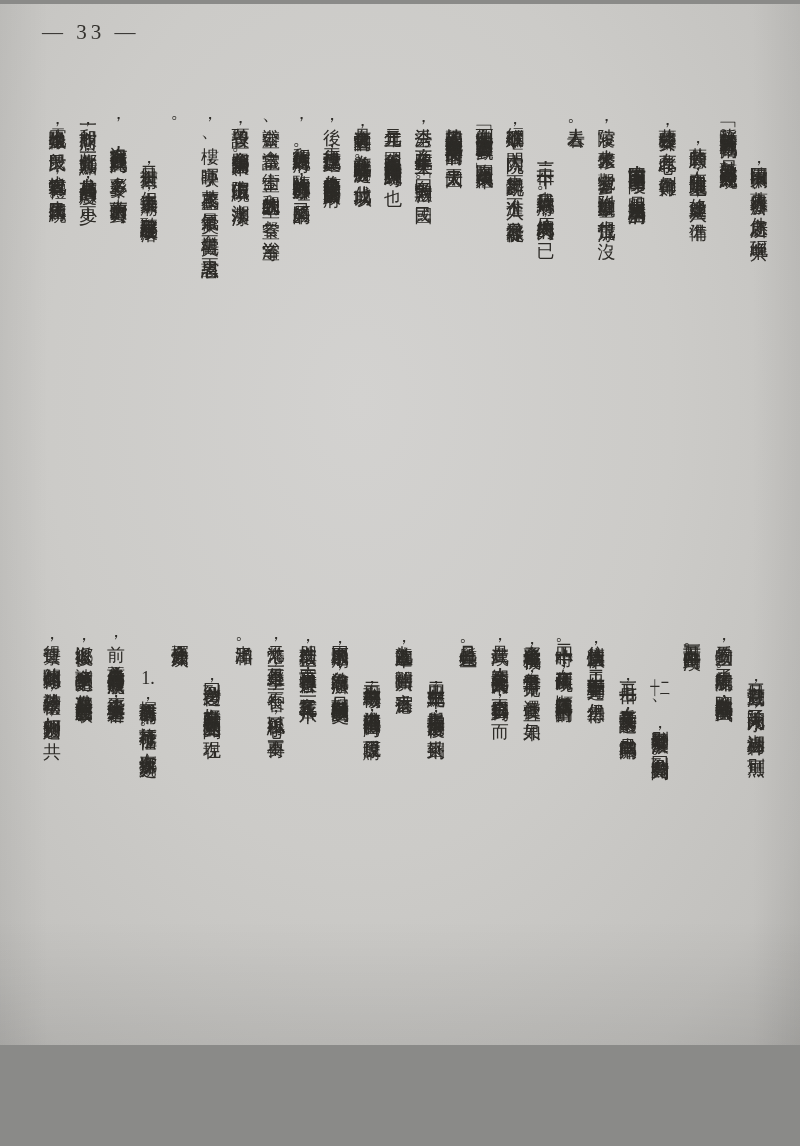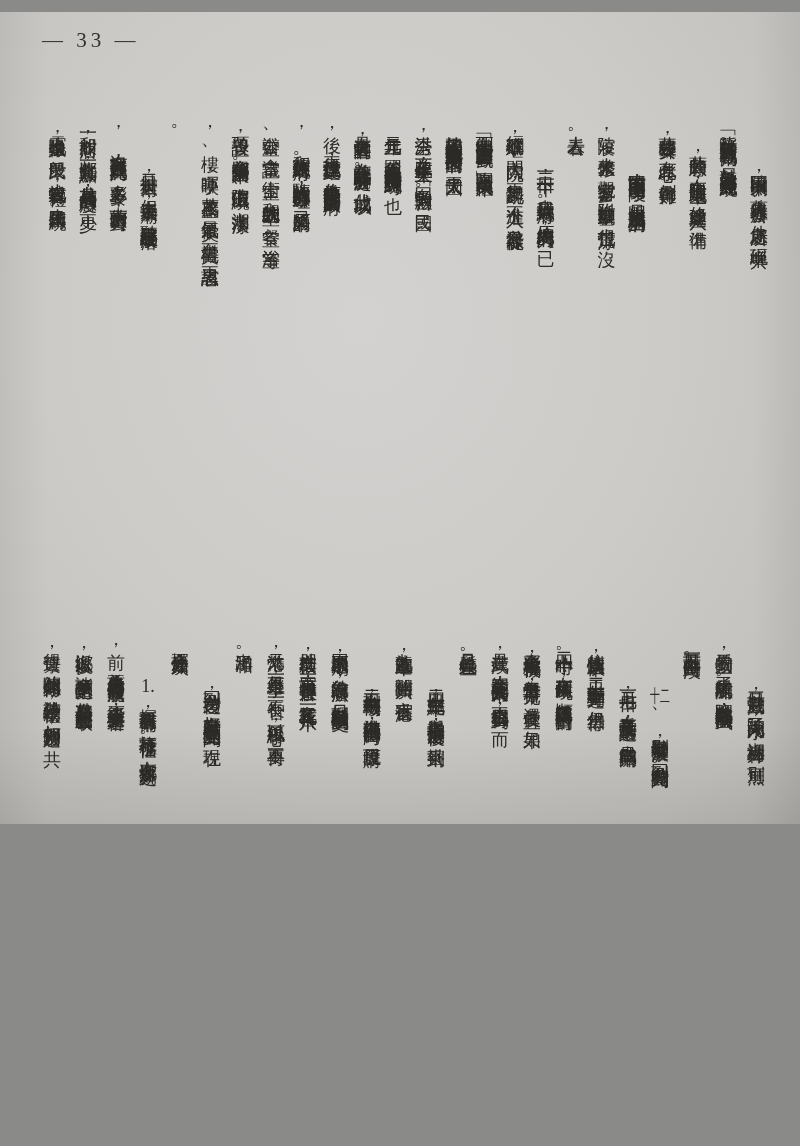--- a/index.html
+++ b/index.html
@@ -1,19 +1,19 @@
 <!DOCTYPE html>
 <html lang="zh-Hant"><head>
 <meta charset="utf-8">
 <style>
   html,body { margin:0; padding:0; background:#8a8a88; }
   .page {
     position:relative;
-    width:800px; height:812px;
-    margin:12px auto;
+    width:800px; height:1041px;
+    margin:4px auto;
     overflow:hidden;
     background:
       linear-gradient(180deg, rgba(0,0,0,0) 88%, rgba(0,0,0,0.08) 100%),
       linear-gradient(90deg, rgba(0,0,0,0.05) 0%, rgba(0,0,0,0) 6%, rgba(0,0,0,0) 94%, rgba(0,0,0,0.06) 100%),
       radial-gradient(ellipse at 45% 38%, #d3d2d0 0%, #cccbc8 50%, #c2c1be 85%, #b7b6b3 100%);
     font-family:"Liberation Serif","DejaVu Serif",serif;
   }
   .page-number {
     position:absolute; top:16px; left:42px;
     font-size:21px; letter-spacing:4px;

